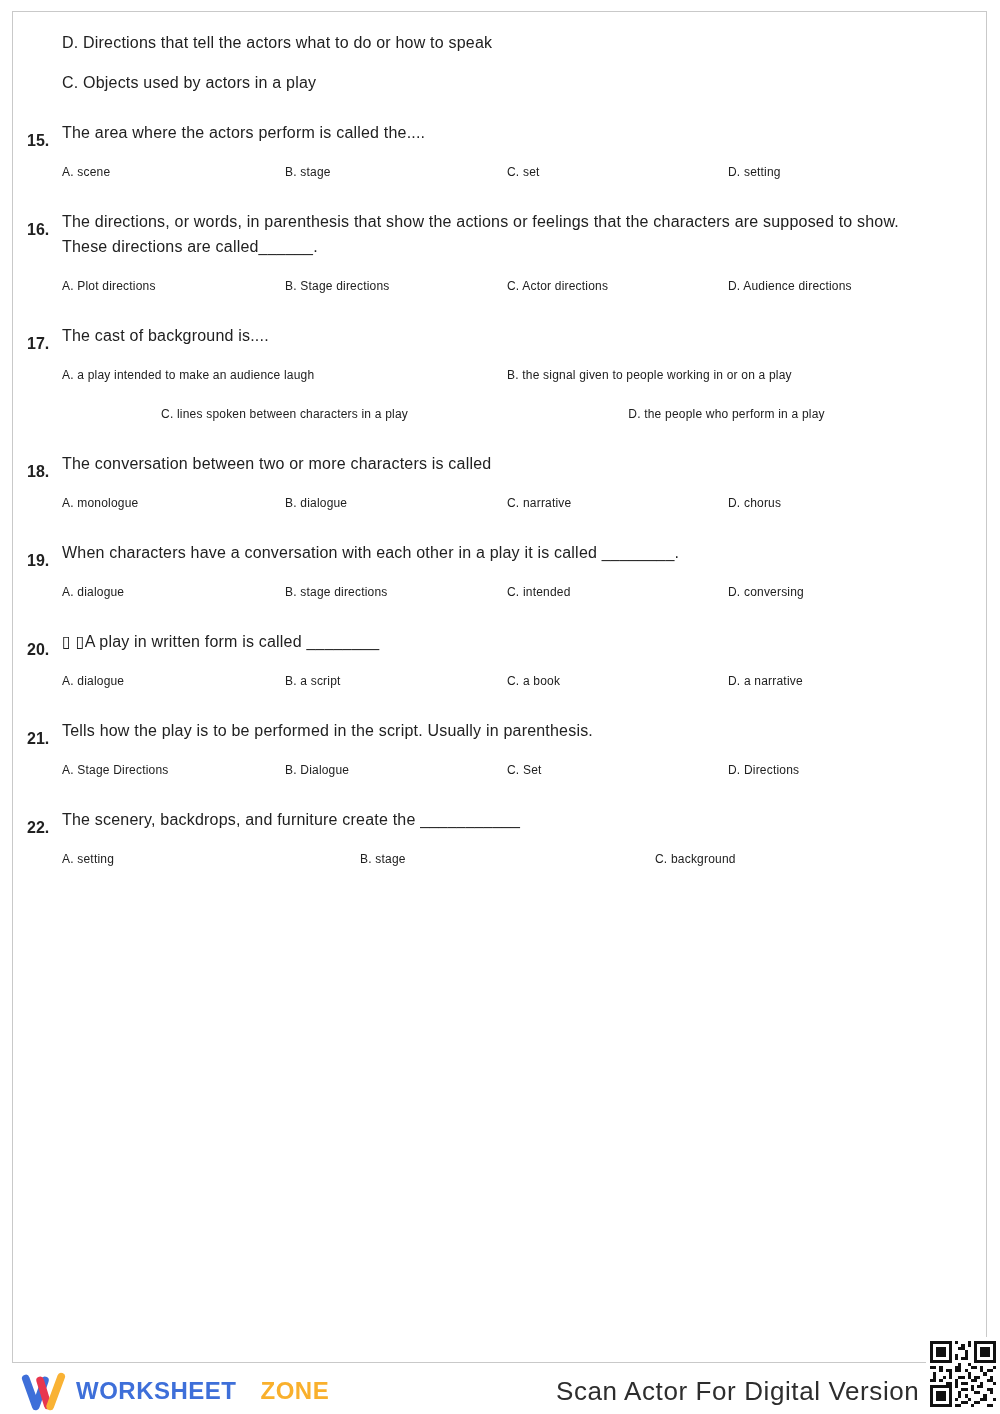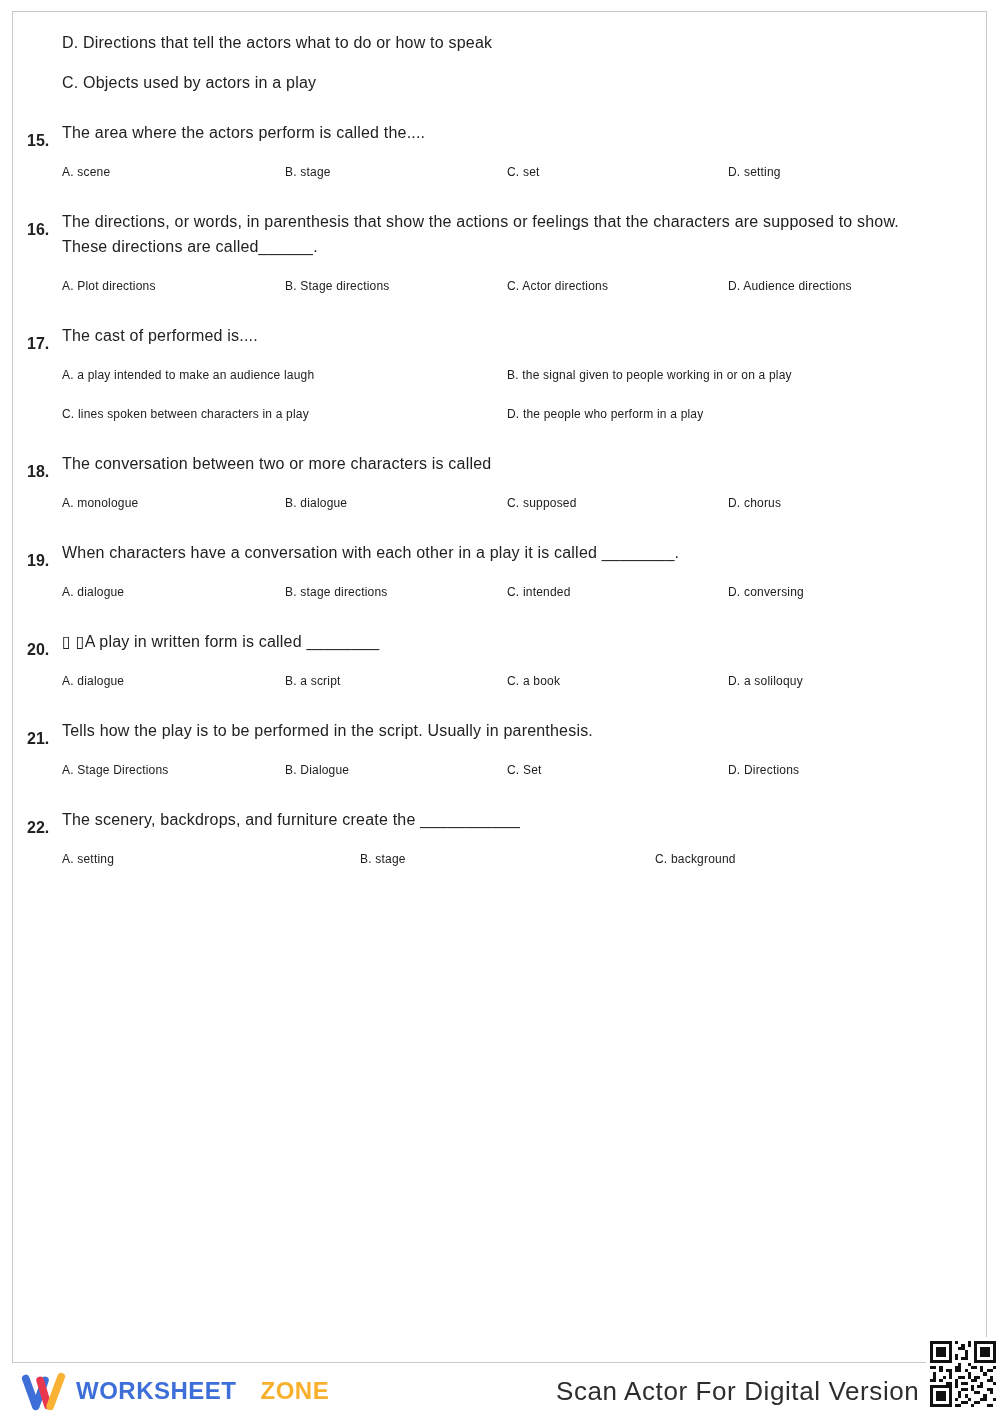--- a/index.html
+++ b/index.html
@@ -40,21 +40,21 @@
     letter-spacing: 0.2px;
   }
   .opts {
     display: grid;
     font-size: 12px; line-height: 22px;
     letter-spacing: 0.2px;
   }
   .opts.cols4 { grid-template-columns: 223px 222px 221px 1fr; }
   .opts.cols2 { grid-template-columns: 445px 1fr; }
   .opts.cols3 { grid-template-columns: 298px 295px 1fr; }
-  .opts + .opts { margin-top: 17px; }
+  .opts + .opts { margin-top: 17px; text-align: center; }
 
   
   .brand {
     position: absolute; left: 20px; top: 1368px;
     display: flex; align-items: center; height: 46px;
   }
   .brand-mark { width: 46px; height: 46px; margin-right: 10px; }
   .brand-word1 {
     color: #3e6fd9; font-weight: 700; font-size: 24px; letter-spacing: 0.5px;
   }
@@ -99,38 +99,38 @@
       <div class="opts cols4">
         <span>A. Plot directions</span>
         <span>B. Stage directions</span>
         <span>C. Actor directions</span>
         <span>D. Audience directions</span>
       </div>
     </div>
 
     <div class="question">
       <span class="qnum">17.</span>
-      <div class="stem">The cast of performed is....</div>
+      <div class="stem">The cast of background is....</div>
       <div class="opts cols2">
         <span>A. a play intended to make an audience laugh</span>
         <span>B. the signal given to people working in or on a play</span>
       </div>
       <div class="opts cols2">
         <span>C. lines spoken between characters in a play</span>
         <span>D. the people who perform in a play</span>
       </div>
     </div>
 
     <div class="question">
       <span class="qnum">18.</span>
       <div class="stem">The conversation between two or more characters is called</div>
       <div class="opts cols4">
         <span>A. monologue</span>
         <span>B. dialogue</span>
-        <span>C. supposed</span>
+        <span>C. narrative</span>
         <span>D. chorus</span>
       </div>
     </div>
 
     <div class="question">
       <span class="qnum">19.</span>
       <div class="stem">When characters have a conversation with each other in a play it is called ________.</div>
       <div class="opts cols4">
         <span>A. dialogue</span>
         <span>B. stage directions</span>
@@ -139,21 +139,21 @@
       </div>
     </div>
 
     <div class="question">
       <span class="qnum">20.</span>
       <div class="stem">▯ ▯A play in written form is called ________</div>
       <div class="opts cols4">
         <span>A. dialogue</span>
         <span>B. a script</span>
         <span>C. a book</span>
-        <span>D. a soliloquy</span>
+        <span>D. a narrative</span>
       </div>
     </div>
 
     <div class="question">
       <span class="qnum">21.</span>
       <div class="stem">Tells how the play is to be performed in the script. Usually in parenthesis.</div>
       <div class="opts cols4">
         <span>A. Stage Directions</span>
         <span>B. Dialogue</span>
         <span>C. Set</span>

